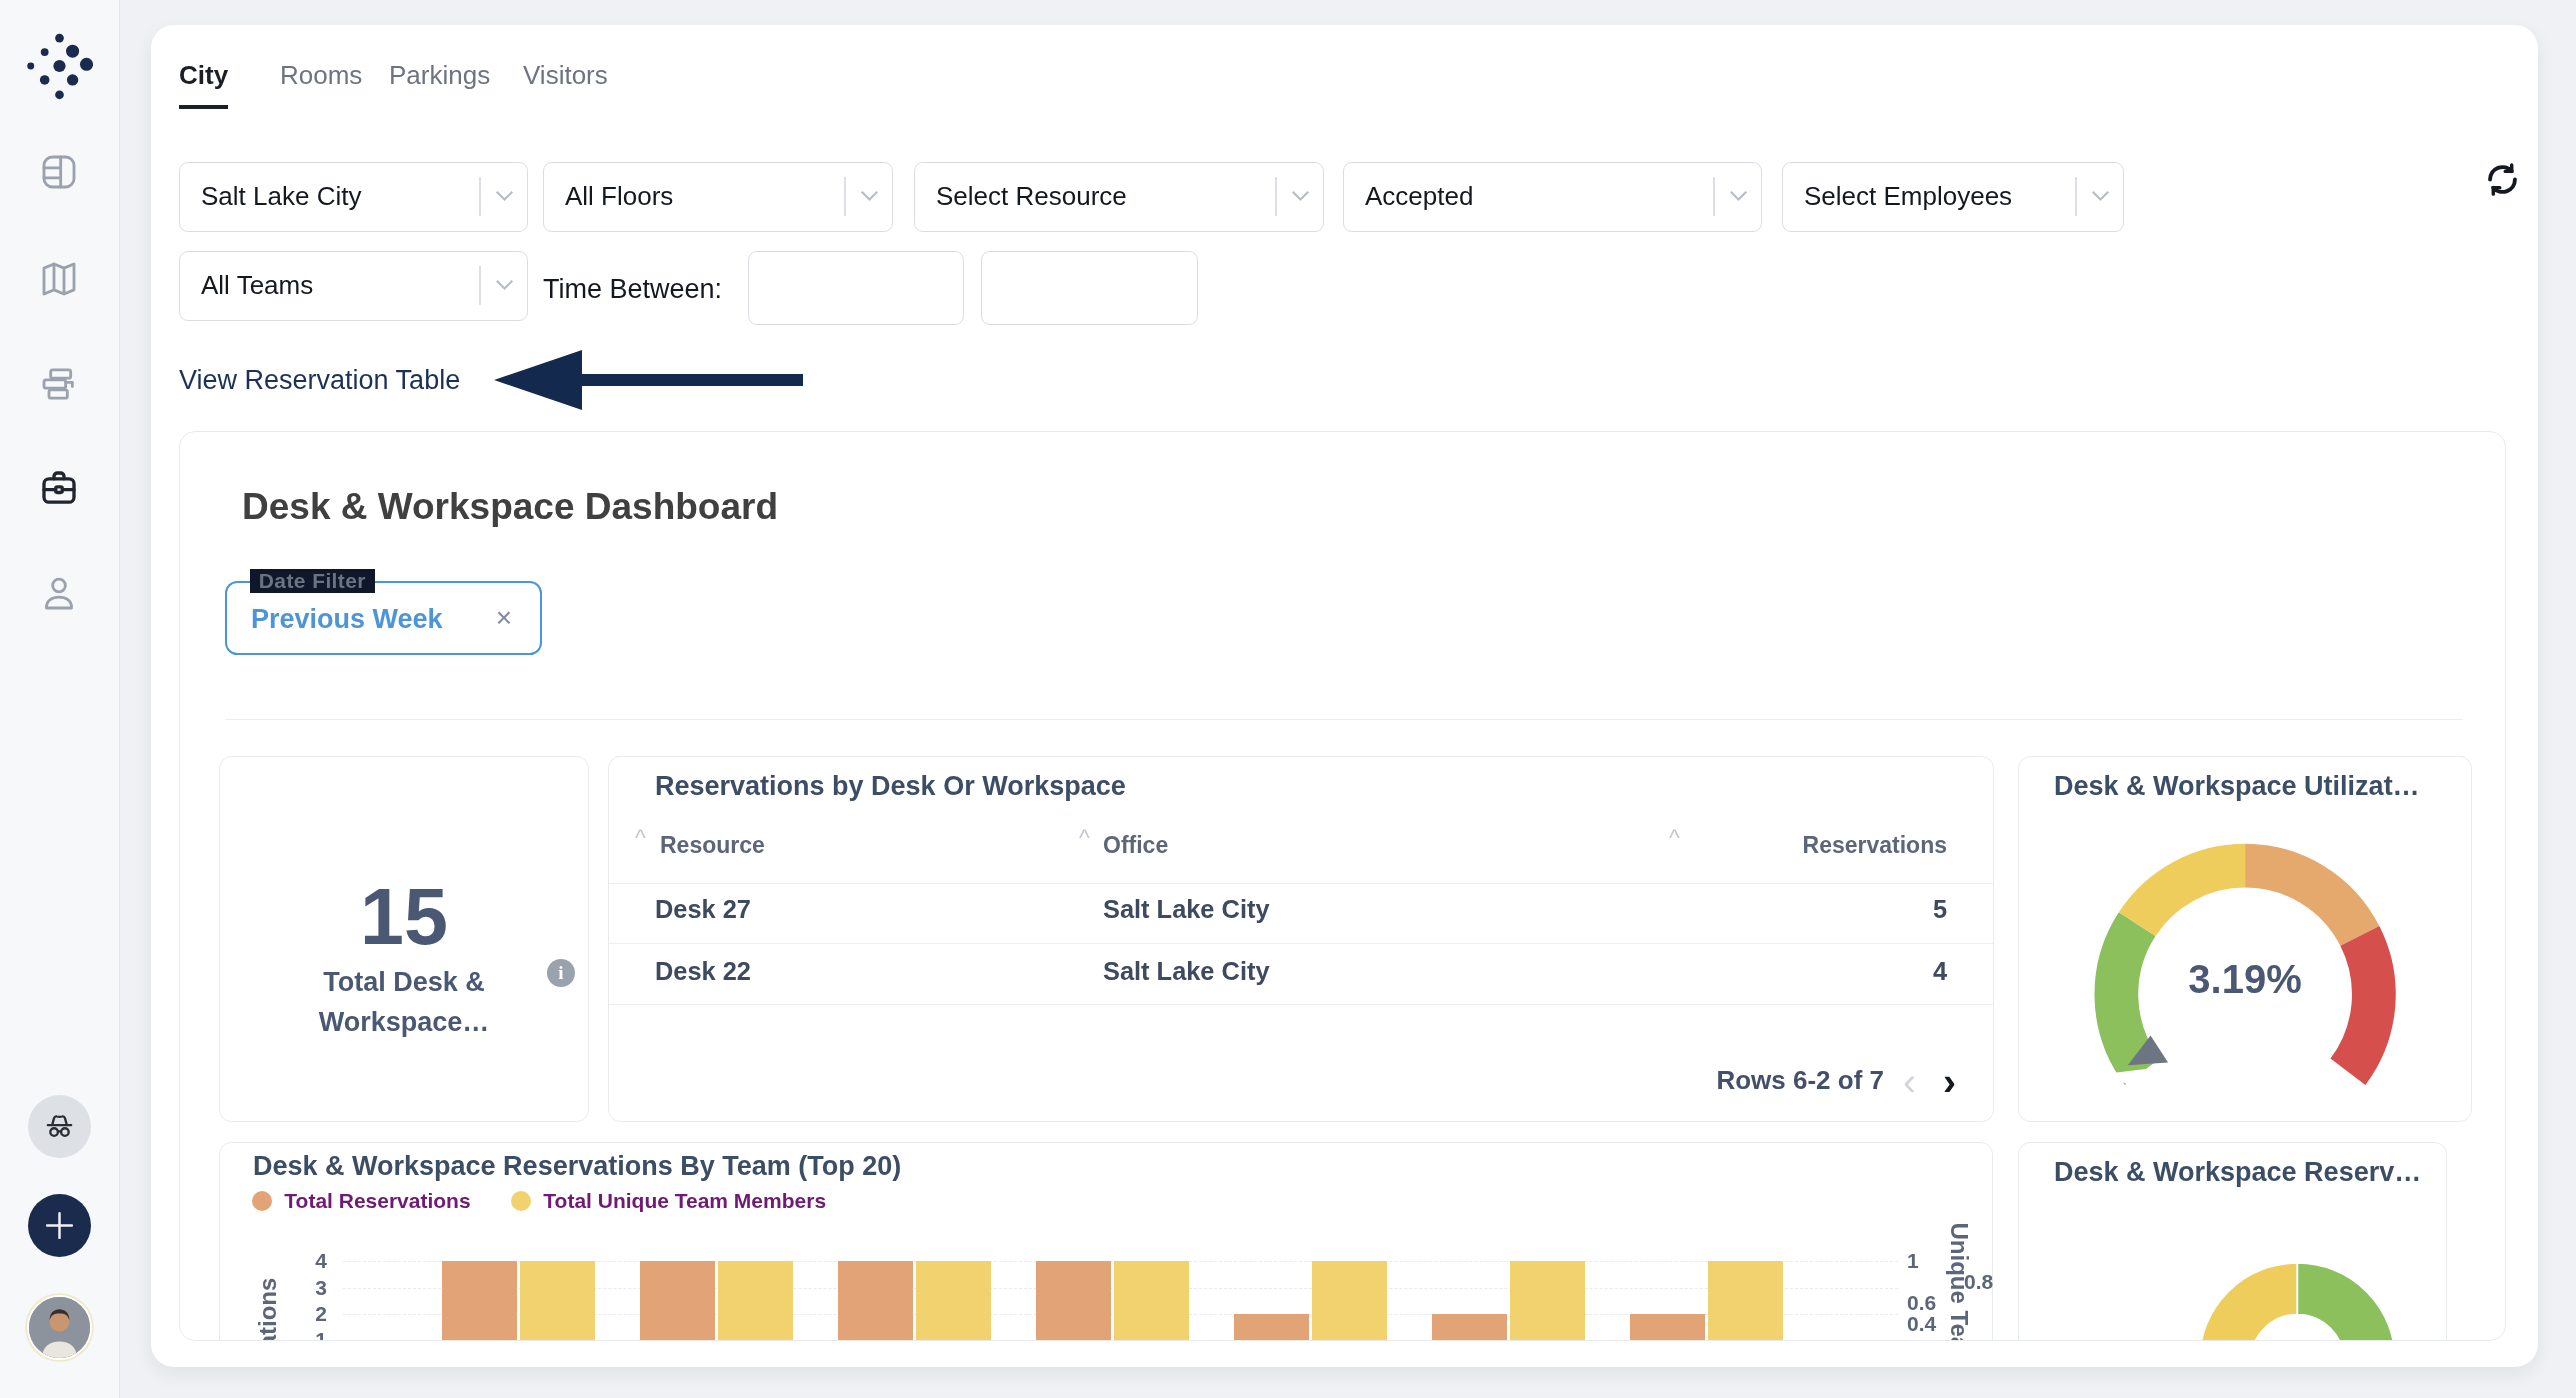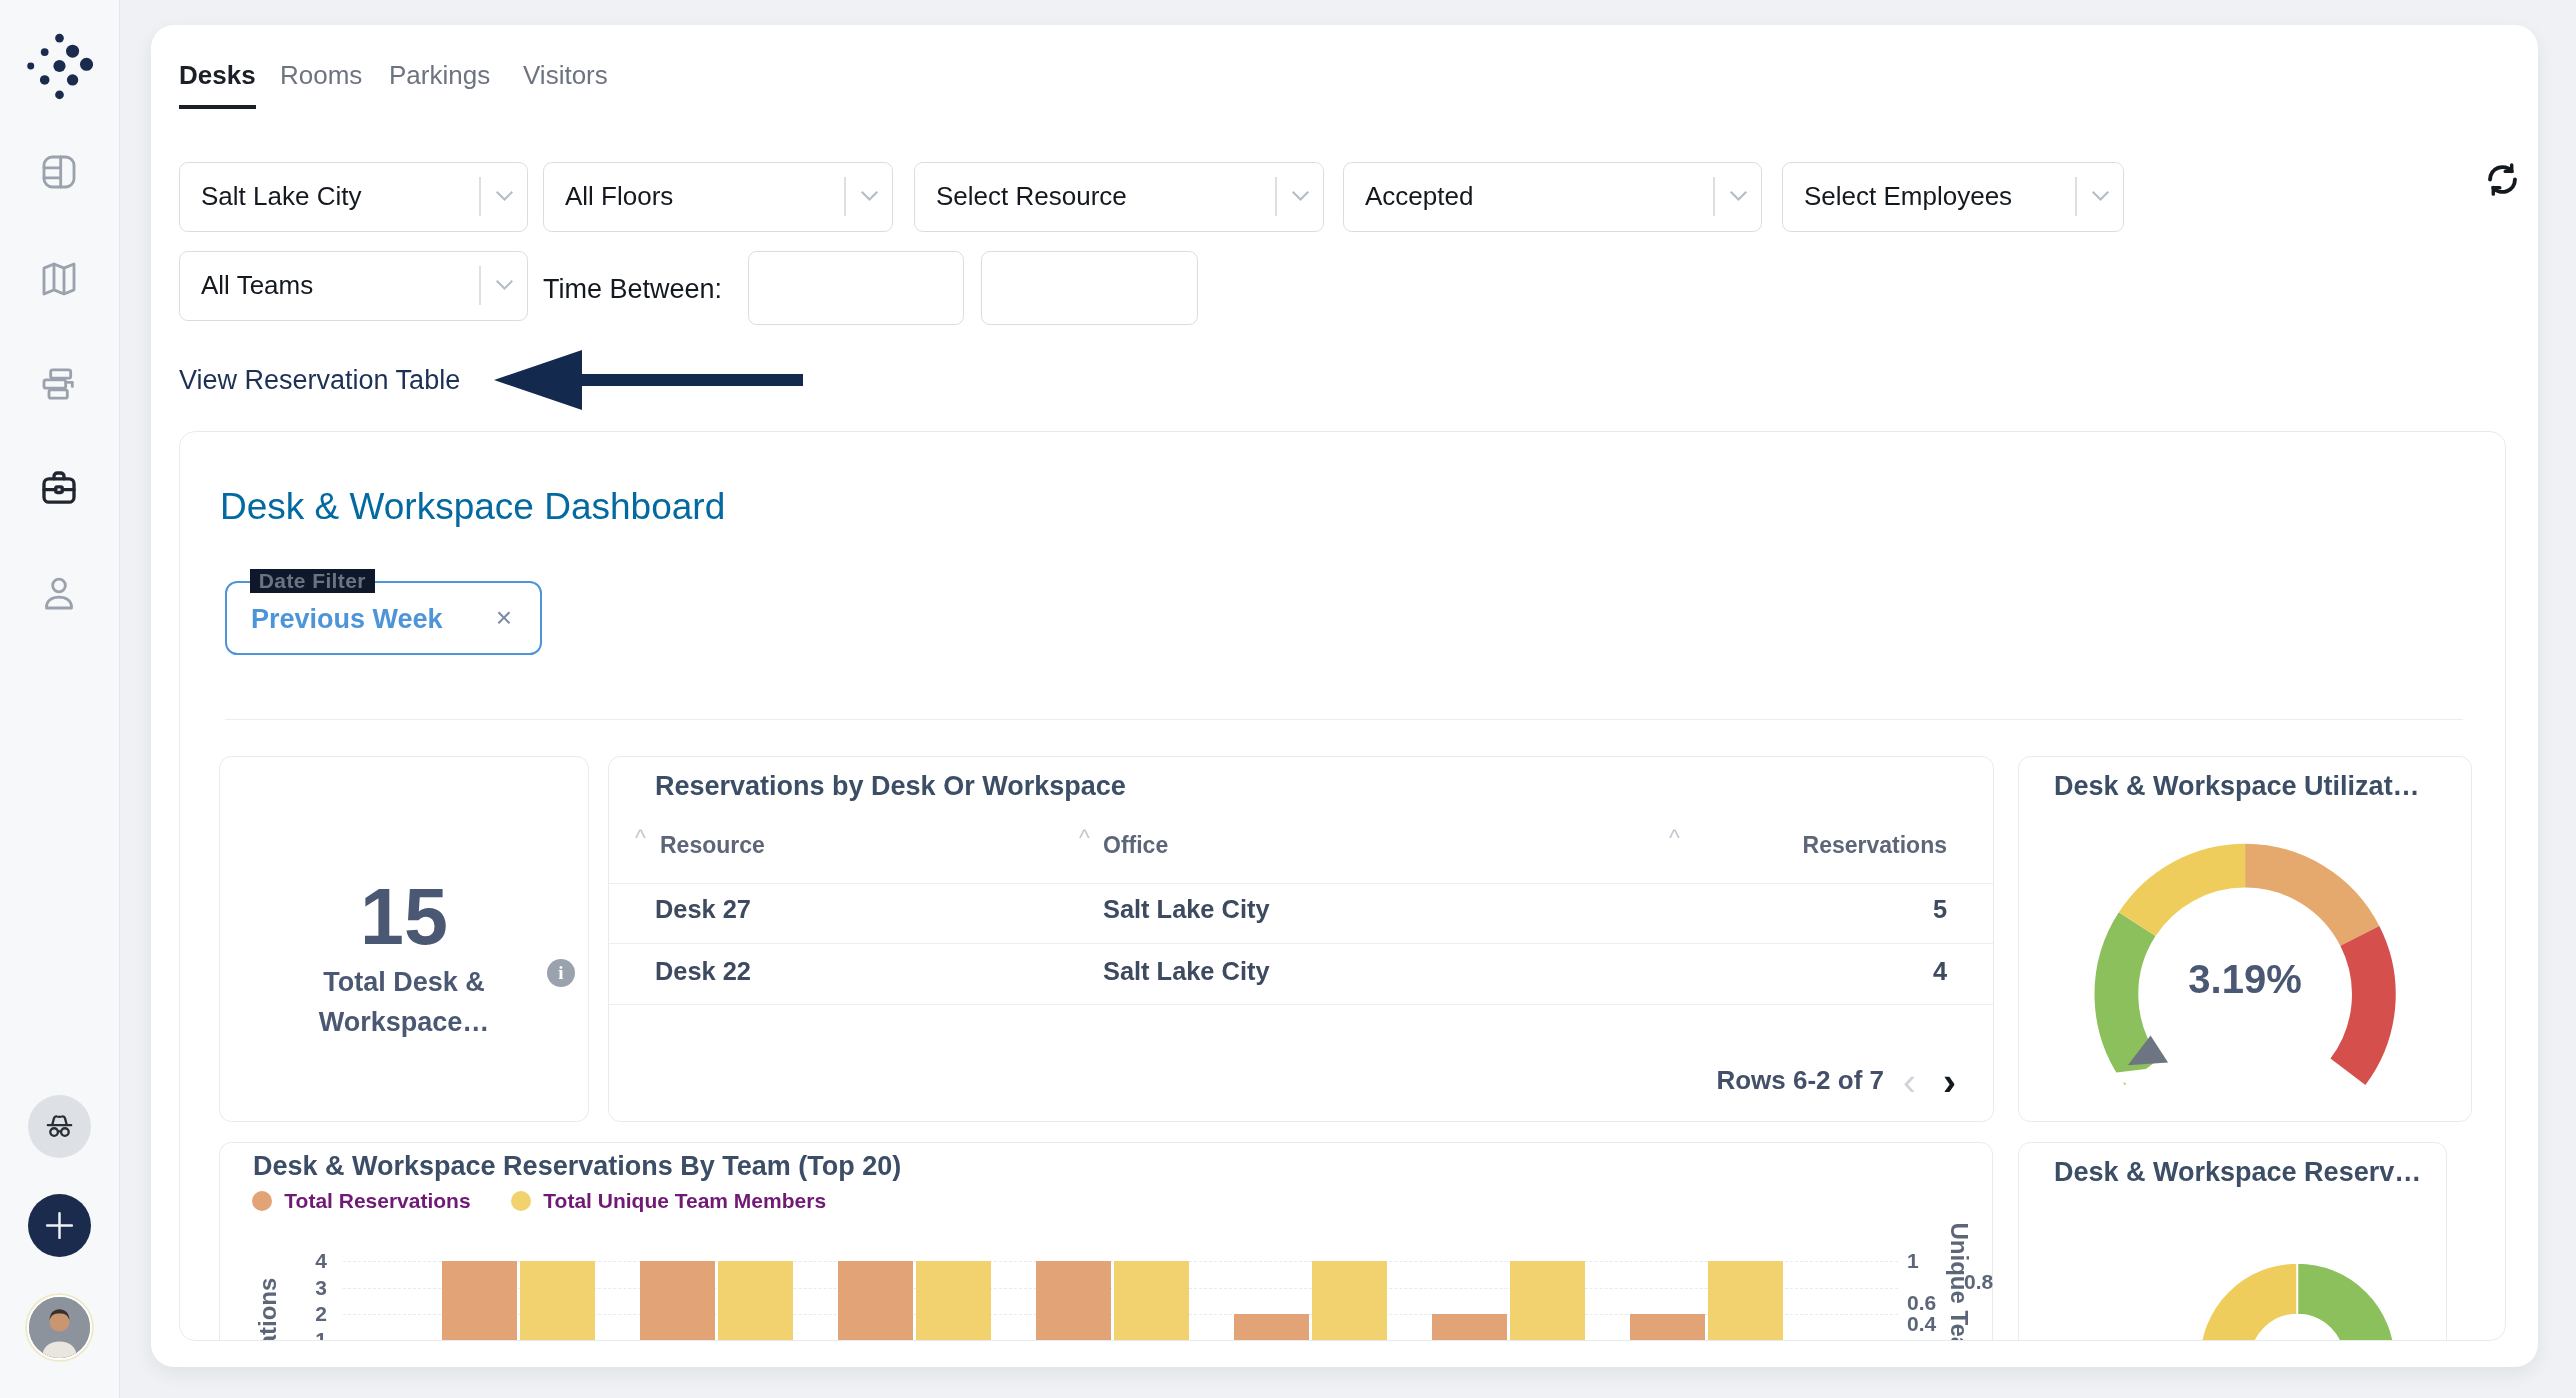--- a/index.html
+++ b/index.html
@@ -37,21 +37,21 @@
   .lbl-time { position:absolute; font-size:27px; color:#14181f; }
   .refresh { position:absolute; width:39px; height:39px; cursor:pointer; }
 
   
   .tbl-link { position:absolute; font-size:27px; color:#1d3157; cursor:pointer; }
   .arrow-shaft { position:absolute; background:#14294e; }
   .arrow-head { position:absolute; width:0; height:0; border-top:30px solid transparent; border-bottom:30px solid transparent; border-right:88px solid #14294e; }
 
   
   .dash { position:absolute; left:28px; top:406px; width:2327px; height:910px; border:1.8px solid #e8ebee; border-radius:16px; background:#fff; overflow:hidden; }
-  .dash-title { position:absolute; left:40px; top:54px; font-size:37px; font-weight:400; color:#0369a1; }
+  .dash-title { position:absolute; left:62px; top:54px; font-size:37px; font-weight:700; color:#404040; }
   .datefs { position:absolute; left:45px; top:149px; width:317px; height:74px; border:2.6px solid #4d94d9; border-radius:12.3px; }
   .datefs .leg { position:absolute; left:23px; top:-14px; background:#0f172a; padding:0 8.8px; font-size:21px; font-weight:700; color:#6a7380; letter-spacing:0.4px; }
   .datefs .chipval { position:absolute; left:24px; top:21px; font-size:27px; font-weight:700; color:#4d94d9; }
   .datefs .x { position:absolute; right:28px; top:19px; font-size:28px; color:#7e8aa4; cursor:pointer; }
   .dash-divider { position:absolute; left:45px; top:287px; width:2238px; height:0; border-top:1.8px solid #ededf0; }
 
   .card { position:absolute; background:#fff; border:1.8px solid #e8ebee; border-radius:12.3px; }
   .card-title { position:absolute; left:35px; top:14px; font-size:27px; font-weight:700; color:#3c4d66; white-space:nowrap; }
 
   
@@ -148,21 +148,21 @@
       <rect width="74" height="74" fill="#8d939c"></rect>
       <circle cx="37" cy="30" r="12" fill="#c9966f"></circle>
       <path d="M25 28c0-9 6-13 12-13s12 4 12 13c-2-6-5-8-12-8s-10 2-12 8z" fill="#3a2e28"></path>
       <path d="M16 74c0-14 9-20 21-20s21 6 21 20z" fill="#e9e6df"></path>
     </svg>
   </div>
 </div>
 
 <div class="panel">
 
-  <div class="tab active" style="left:28px">Desks</div>
+  <div class="tab active" style="left:28px">City</div>
   <div class="tab" style="left:129px">Rooms</div>
   <div class="tab" style="left:238px">Parkings</div>
   <div class="tab" style="left:372px">Visitors</div>
 
   <div class="selbox" style="left:28px; top:137px; width:349px">
     <div class="val">Salt Lake City</div>
     <div class="sep"></div>
     <div class="chev">
         <svg viewBox="0 0 22 14" fill="none" stroke="currentColor" stroke-width="2.4">
           <path d="M2 2l9 9 9-9"></path>

